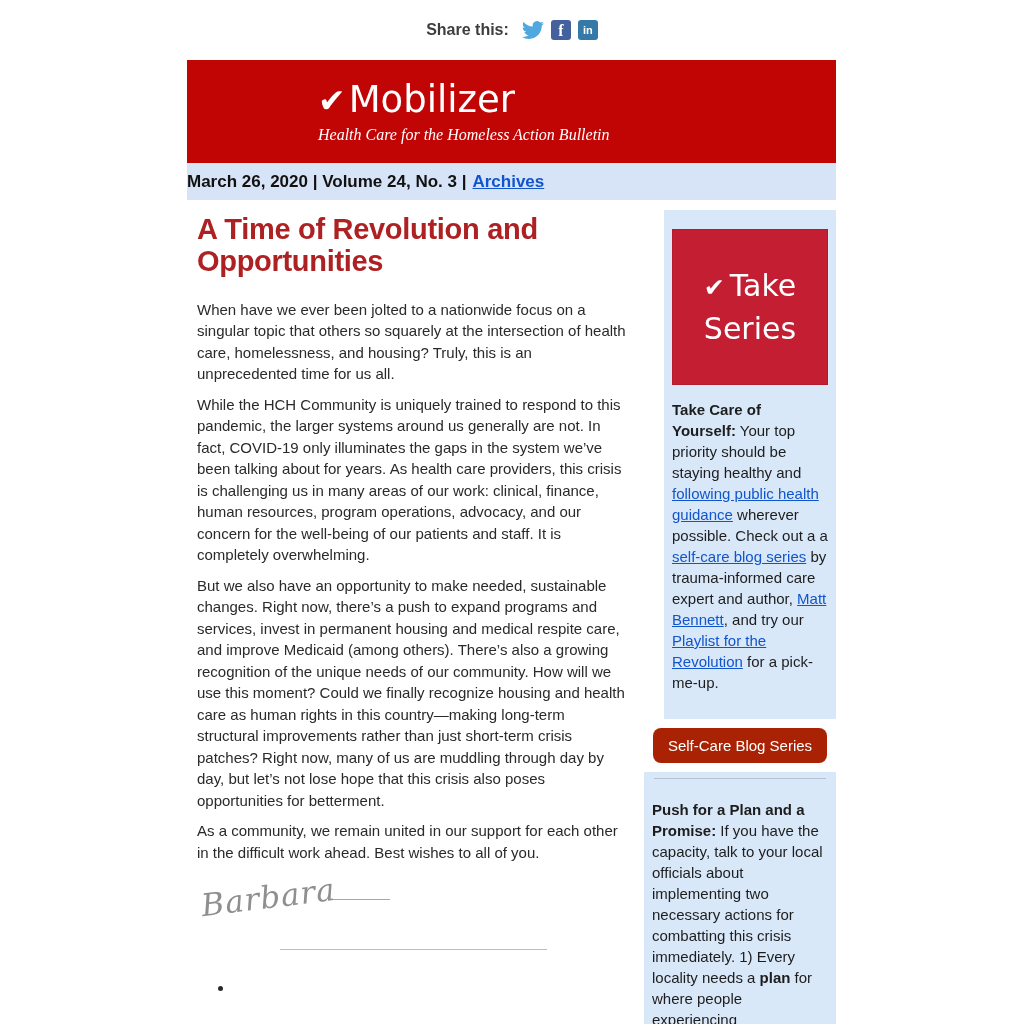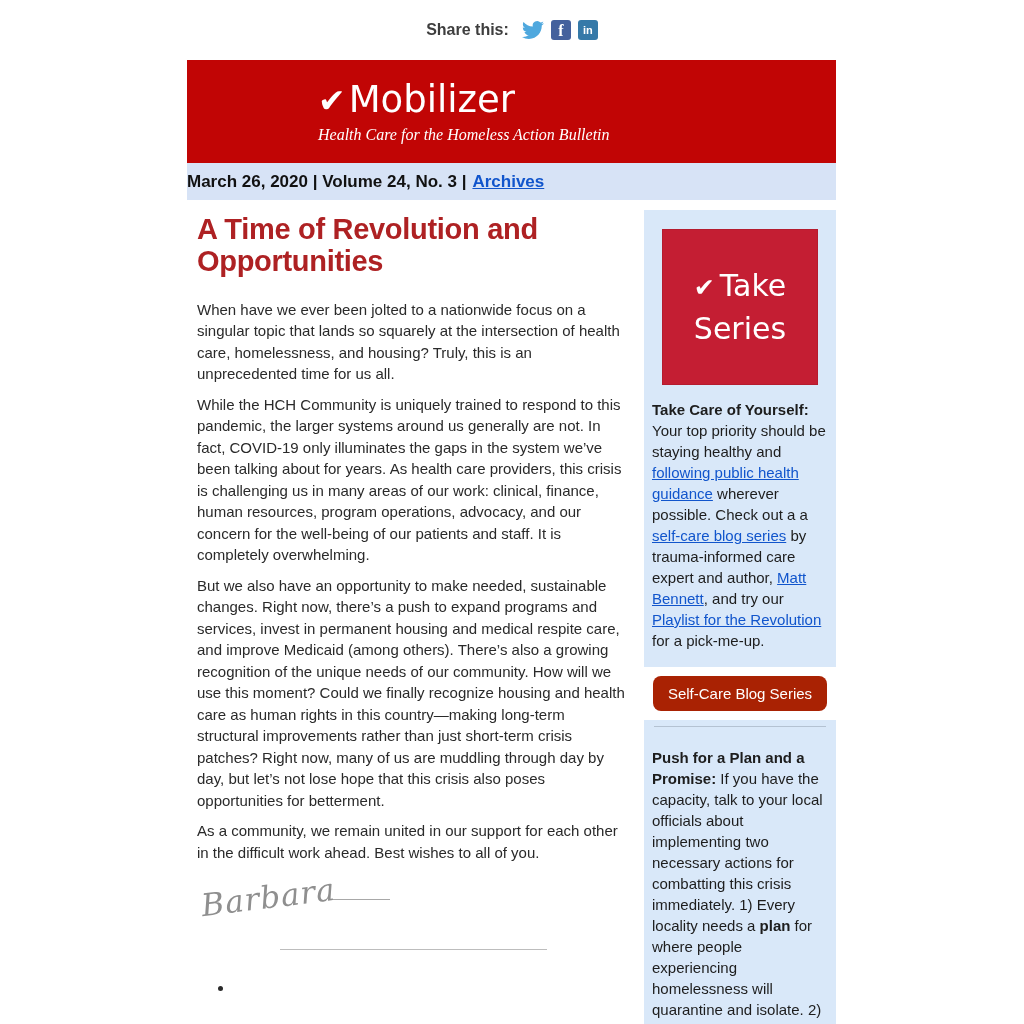--- a/index.html
+++ b/index.html
@@ -47,21 +47,21 @@
     display: inline-block; font-family: "DejaVu Serif", serif; font-style: italic;
     font-size: 31px; color: #8f8f8f; transform: rotate(-7deg); letter-spacing: 1px;
   }
   .sig-flourish { display: inline-block; width: 58px; border-top: 1.5px solid #a8a8a8; vertical-align: 8px; margin-left: -4px; }
   hr.divider { border: none; border-top: 1px solid #bdbdbd; width: 267px; margin: 18px auto 0; }
   h2 { color: #ae2123; font-size: 23px; margin: 19px 0 0; }
   ul.news { margin: 27px 0 0; padding-left: 37px; }
   ul.news li { font-size: 15px; line-height: 21.5px; }
   
   .sidebar { width: 192px; padding-top: 10px; }
-  .side-box { background: #d9e8f9; padding: 19px 8px 16px; }
+  .side-box { background: #d9e8f9; padding: 19px 8px 26px; margin-left: 20px; }
   .take-action {
     width: 156px; height: 156px; margin: 0 auto; background: #c41e33; color: #fff;
     display: flex; flex-direction: column; align-items: center; justify-content: center;
     font-family: "DejaVu Sans", sans-serif; font-size: 30px; line-height: 1.45; cursor: pointer;
     border: 1px solid #b51b2e;
   }
   .take-action .check2 { font-size: 25px; margin-right: 5px; }
   .side-text { font-size: 15px; line-height: 21px; margin: 14px 0 0; color: #1d1d1d; }
   .btn-row { background: #ffffff; text-align: center; padding: 9px 0; }
   .red-btn {
@@ -101,21 +101,21 @@
 
   <div class="date-bar">
     <span>March 26, 2020 | Volume 24, No. 3 |</span>
     <a class="link">Archives</a>
   </div>
 
   <div class="columns">
 
     <main class="main-col">
       <h1>A Time of Revolution and Opportunities</h1>
-      <p class="first">When have we ever been jolted to a nationwide focus on a singular topic that lands so squarely at the intersection of health care, homelessness, and housing?  Truly, this is an unprecedented time for us all.</p>
+      <p class="first">When have we ever been jolted to a nationwide focus on a singular topic that others so squarely at the intersection of health care, homelessness, and housing?  Truly, this is an unprecedented time for us all.</p>
       <p>While the HCH Community is uniquely trained to respond to this pandemic, the larger systems around us generally are not. In fact, COVID-19 only illuminates the gaps in the system we’ve been talking about for years. As health care providers, this crisis is challenging us in many areas of our work: clinical, finance, human resources, program operations, advocacy, and our concern for the well-being of our patients and staff. It is completely overwhelming.</p>
       <p>But we also have an opportunity to make needed, sustainable changes. Right now, there’s a push to expand programs and services, invest in permanent housing and medical respite care, and improve Medicaid (among others). There’s also a growing recognition of the unique needs of our community. How will we use this moment? Could we finally recognize housing and health care as human rights in this country—making long-term structural improvements rather than just short-term crisis patches? Right now, many of us are muddling through day by day, but let’s not lose hope that this crisis also poses opportunities for betterment.</p>
       <p>As a community, we remain united in our support for each other in the difficult work ahead. Best wishes to all of you.</p>
       <div class="sig-row">
         <span class="signature">Barbara</span><span class="sig-flourish"></span>
       </div>
       <hr class="divider">
       <ul class="news">
         <li>
           

